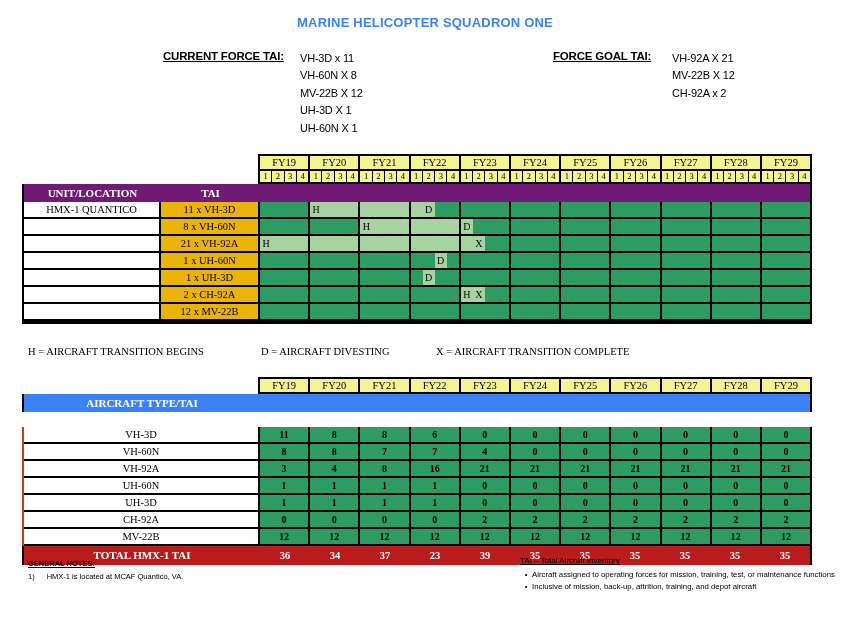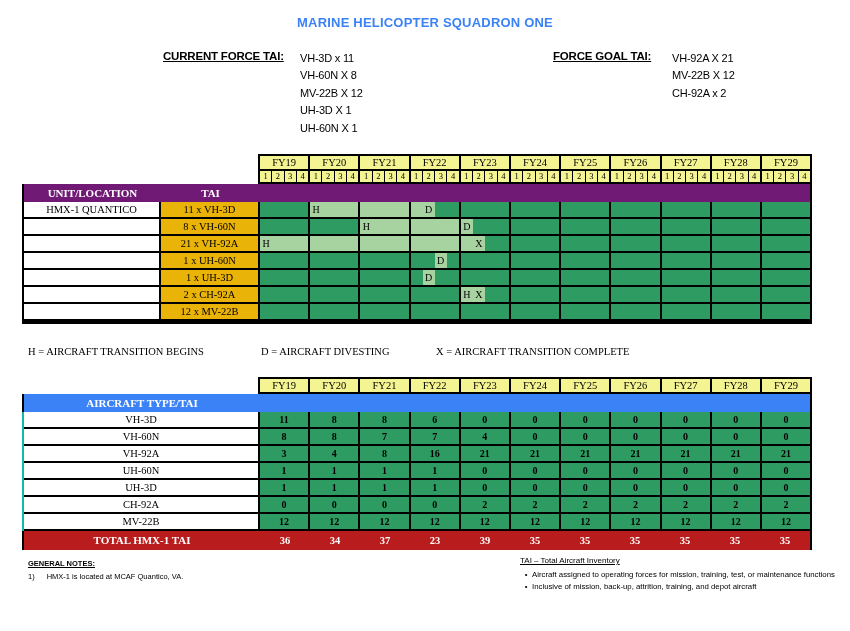--- a/index.html
+++ b/index.html
@@ -60,21 +60,21 @@
   
   .legend-item{position:absolute;top:346px;font-size:10.5px;}
   .lg1{left:28px;} .lg2{left:261px;} .lg3{left:436px;}
 
   
   .t2{position:absolute;left:22px;top:377px;width:786px;}
   .t2-head{width:786px;box-sizing:content-box;border-left:2px solid #000;border-right:2px solid #000;
            display:flex;background:#3b82f6;color:#fff;height:18px;align-items:center;
            font-weight:700;font-size:11px;}
   .t2-head-label{width:236px;text-align:center;}
-  .t2-body{width:786px;box-sizing:content-box;border-left:2px solid #14b8a6;border-right:2px solid #000;}
+  .t2-body{width:786px;box-sizing:content-box;border-left:2px solid #c2410c;border-right:2px solid #000;margin-top:15px;}
   .t2-row{display:flex;height:15px;border-bottom:2px solid #000;}
   .t2-label{width:236px;box-sizing:border-box;border-right:2px solid #000;background:#fff;
             text-align:center;font-size:10.5px;line-height:15px;}
   .t2-values{flex:1;display:flex;}
   .v-cell{flex:1;box-sizing:border-box;border-left:2px solid #000;background:#2e9b63;
           text-align:center;font-size:10px;font-weight:700;line-height:15px;}
   .v-cell.first{border-left:none;}
   .t2-total{width:786px;box-sizing:content-box;border-left:2px solid #000;border-right:2px solid #000;
             display:flex;background:#b91c1c;color:#fff;height:19px;}
   .total-label{width:236px;text-align:center;font-weight:700;font-size:11px;line-height:19px;}

